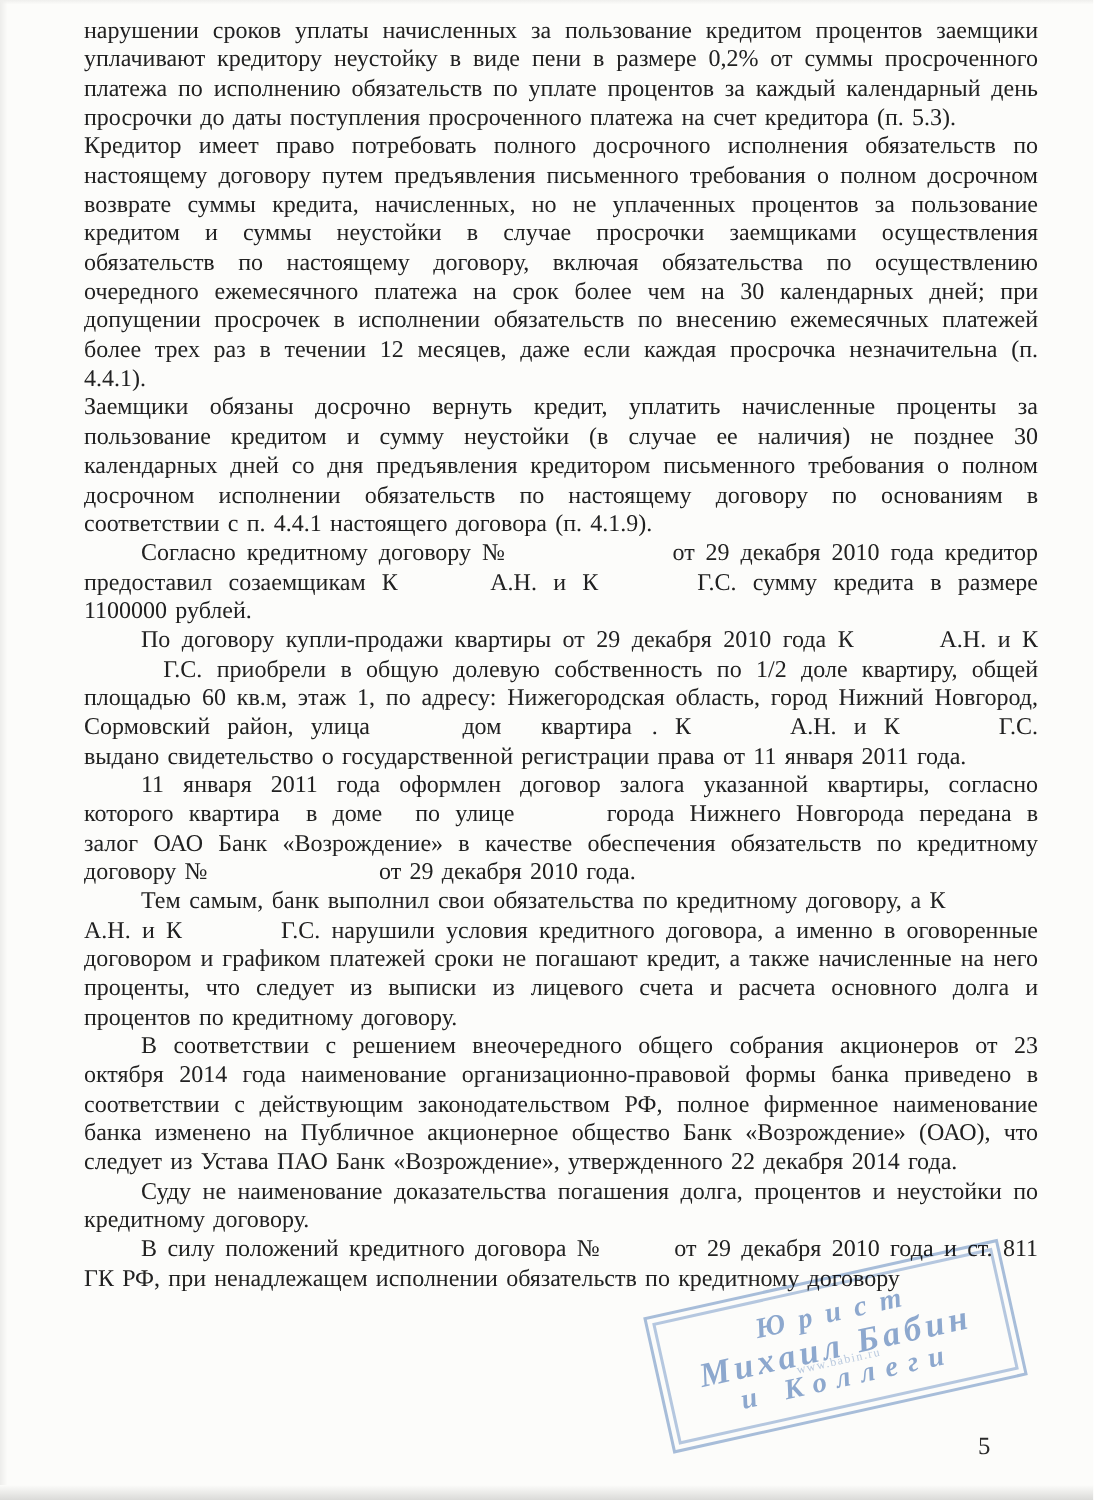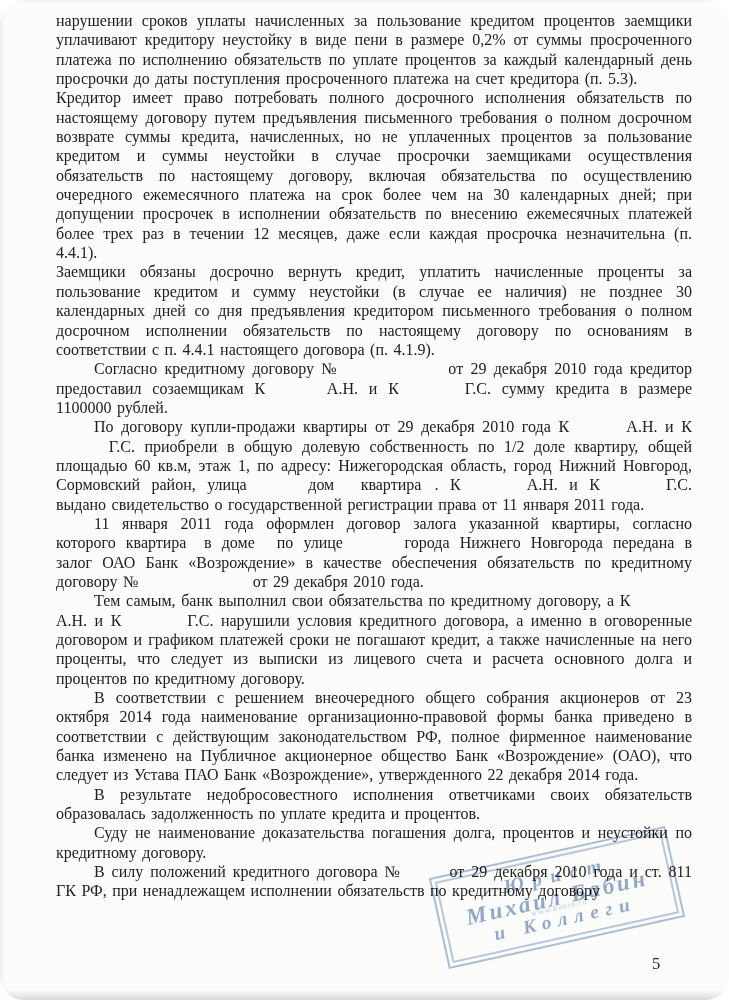--- a/index.html
+++ b/index.html
@@ -1,21 +1,20 @@
 <!DOCTYPE html>
 <html><head>
 <meta charset="utf-8">
 <style>
   html,body{margin:0;padding:0;background:#ffffff;}
   .page{
     position:relative;width:729px;height:1000px;overflow:hidden;
     background:#fcfcfa;
     font-family:"Liberation Serif", serif;
     color:#212121;
-    border-radius:24px;
   }
   .doc{
     position:absolute;left:56px;top:11px;width:636px;
     font-size:16px;line-height:19.35px;
     text-align:justify;word-spacing:1.5px;
   }
   .para{margin:0;}
   .para.indent{text-indent:38px;}
   .blank{display:inline-block;height:2px;vertical-align:baseline;}
   
@@ -59,21 +58,20 @@
 
   <div class="doc">
       <p class="para">нарушении сроков уплаты начисленных за пользование кредитом процентов заемщики уплачивают кредитору неустойку в виде пени в размере 0,2% от суммы просроченного платежа по исполнению обязательств по уплате процентов за каждый календарный день просрочки до даты поступления просроченного платежа на счет кредитора (п. 5.3).</p>
       <p class="para">Кредитор имеет право потребовать полного досрочного исполнения обязательств по настоящему договору путем предъявления письменного требования о полном досрочном возврате суммы кредита, начисленных, но не уплаченных процентов за пользование кредитом и суммы неустойки в случае просрочки заемщиками осуществления обязательств по настоящему договору, включая обязательства по осуществлению очередного ежемесячного платежа на срок более чем на 30 календарных дней; при допущении просрочек в исполнении обязательств по внесению ежемесячных платежей более трех раз в течении 12 месяцев, даже если каждая просрочка незначительна (п. 4.4.1).</p>
       <p class="para">Заемщики обязаны досрочно вернуть кредит, уплатить начисленные проценты за пользование кредитом и сумму неустойки (в случае ее наличия) не позднее 30 календарных дней со дня предъявления кредитором письменного требования о полном досрочном исполнении обязательств по настоящему договору по основаниям в соответствии с п. 4.4.1 настоящего договора (п. 4.1.9).</p>
       <p class="para indent">Согласно кредитному договору №<span class="blank" style="width: 110px;"></span>от 29 декабря 2010 года кредитор предоставил созаемщикам К<span class="blank" style="width: 61.6px;"></span>А.Н. и К<span class="blank" style="width: 66px;"></span>Г.С. сумму кредита в размере 1100000 рублей.</p>
       <p class="para indent">По договору купли-продажи квартиры от 29 декабря 2010 года К<span class="blank" style="width: 57.2px;"></span>А.Н. и К<span class="blank" style="width: 52.8px;"></span>Г.С. приобрели в общую долевую собственность по 1/2 доле квартиру, общей площадью 60 кв.м, этаж 1, по адресу: Нижегородская область, город Нижний Новгород, Сормовский район, улица<span class="blank" style="width: 61.6px;"></span>дом<span class="blank" style="width: 26.4px;"></span>квартира<span class="blank" style="width: 13.2px;"></span>. К<span class="blank" style="width: 66px;"></span>А.Н. и К<span class="blank" style="width: 66px;"></span>Г.С. выдано свидетельство о государственной регистрации права от 11 января 2011 года.</p>
       <p class="para indent">11 января 2011 года оформлен договор залога указанной квартиры, согласно которого квартира<span class="blank" style="width: 17.6px;"></span>в доме<span class="blank" style="width: 22px;"></span>по улице<span class="blank" style="width: 61.6px;"></span>города Нижнего Новгорода передана в залог ОАО Банк «Возрождение» в качестве обеспечения обязательств по кредитному договору №<span class="blank" style="width: 114.4px;"></span>от 29 декабря 2010 года.</p>
       <p class="para indent">Тем самым, банк выполнил свои обязательства по кредитному договору, а К<span class="blank" style="width: 61.6px;"></span>А.Н. и К<span class="blank" style="width: 66px;"></span>Г.С. нарушили условия кредитного договора, а именно в оговоренные договором и графиком платежей сроки не погашают кредит, а также начисленные на него проценты, что следует из выписки из лицевого счета и расчета основного долга и процентов по кредитному договору.</p>
       <p class="para indent">В соответствии с решением внеочередного общего собрания акционеров от 23 октября 2014 года наименование организационно-правовой формы банка приведено в соответствии с действующим законодательством РФ, полное фирменное наименование банка изменено на Публичное акционерное общество Банк «Возрождение» (ОАО), что следует из Устава ПАО Банк «Возрождение», утвержденного 22 декабря 2014 года.</p>
-      <p class="para indent">В результате недобросовестного исполнения ответчиками своих обязательств образовалась задолженность по уплате кредита и процентов.</p>
       <p class="para indent">Суду не наименование доказательства погашения долга, процентов и неустойки по кредитному договору.</p>
       <p class="para indent">В силу положений кредитного договора №<span class="blank" style="width: 48.4px;"></span>от 29 декабря 2010 года и ст. 811 ГК РФ, при ненадлежащем исполнении обязательств по кредитному договору</p>
     </div>
 
   <div class="stamp">
     <div class="stamp-frame"></div>
     <div class="stamp-text">
       <div class="s1">Юрист</div>
       <div class="s2">Михаил Бабин</div>
       <div class="s3">и Коллеги</div>

